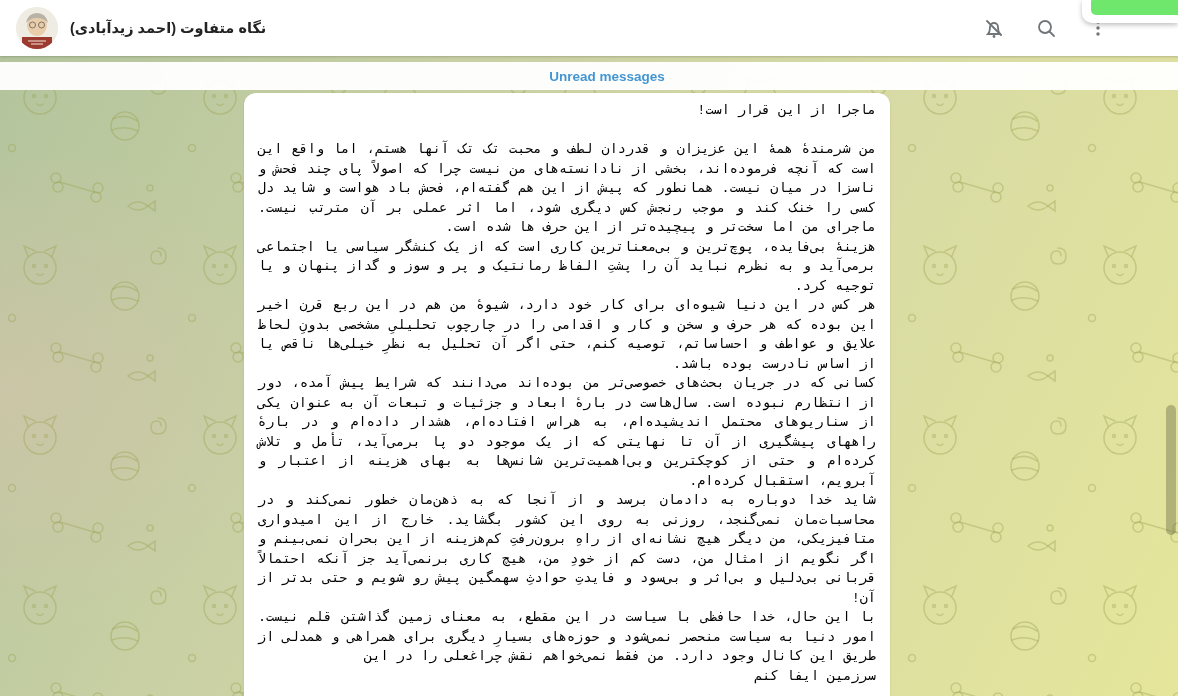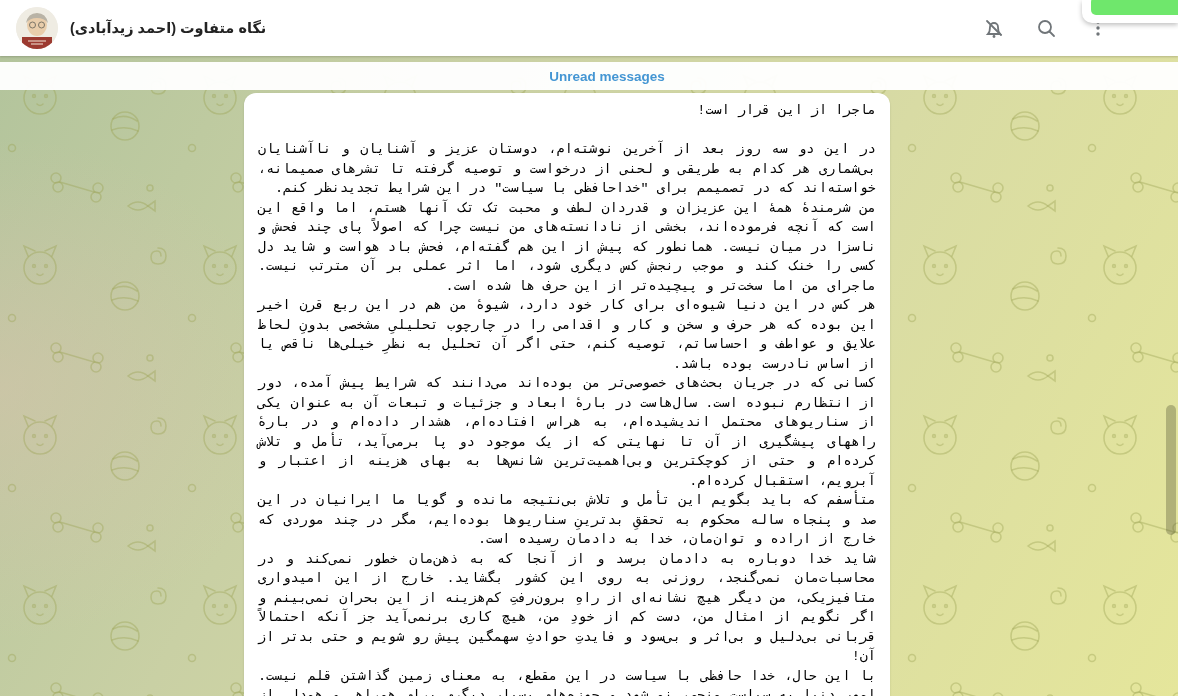--- a/index.html
+++ b/index.html
@@ -182,24 +182,23 @@
   <div class="green-fill"></div>
 </div>
 
 <div class="unread-bar">
   <span>Unread messages</span>
 </div>
 
 <div class="bubble">
   <div class="msg-text">
     <div class="para gap-after">ماجرا از این قرار است!</div>
-    <div class="para">در این دو سه روز بعد از آخرین نوشته‌ام، دوستان عزیز و آشنایان و ناآشنایان بی‌شماری هر کدام به طریقی و لحنی از درخواست و توصیه گرفته تا تشرهای صمیمانه، خواسته‌اند که در تصمیمم برای "خداحافظی با سیاست" در این شرایط تجدیدنظر کنم.</div>
     <div class="para">من شرمندهٔ همهٔ این عزیزان و قدردان لطف و محبت تک تک آنها هستم، اما واقع این است که آنچه فرموده‌اند، بخشی از نادانسته‌های من نیست چرا که اصولاً پای چند فحش و ناسزا در میان نیست. همانطور که پیش از این هم گفته‌ام، فحش باد هواست و شاید دل کسی را خنک کند و موجب رنجش کس دیگری شود، اما اثر عملی بر آن مترتب نیست. ماجرای من اما سخت‌تر و پیچیده‌تر از این حرف ها شده است.</div>
+    <div class="para">هزینهٔ بی‌فایده، پوچ‌ترین و بی‌معناترین کاری است که از یک کنشگر سیاسی یا اجتماعی برمی‌آید و به نظرم نباید آن را پشتِ الفاظ رمانتیک و پر و سوز و گداز پنهان و یا توجیه کرد.</div>
     <div class="para">هر کس در این دنیا شیوه‌ای برای کار خود دارد، شیوهٔ من هم در این ربع قرن اخیر این بوده که هر حرف و سخن و کار و اقدامی را در چارچوب تحلیلیِ مشخصی بدونِ لحاظ علایق و عواطف و احساساتم، توصیه کنم، حتی اگر آن تحلیل به نظرِ خیلی‌ها ناقص یا از اساس نادرست بوده باشد.</div>
     <div class="para">کسانی که در جریان بحث‌های خصوصی‌تر من بوده‌اند می‌دانند که شرایط پیش آمده، دور از انتظارم نبوده است. سال‌هاست در بارهٔ ابعاد و جزئیات و تبعات آن به عنوان یکی از سناریوهای محتمل اندیشیده‌ام، به هراس افتاده‌ام، هشدار داده‌ام و در بارهٔ راههای پیشگیری از آن تا نهایتی که از یک موجود دو پا برمی‌آید، تأمل و تلاش کرده‌ام و حتی از کوچکترین وبی‌اهمیت‌ترین شانس‌ها به بهای هزینه از اعتبار و آبرویم، استقبال کرده‌ام.</div>
-    <div class="para">متأسفم که باید بگویم این تأمل و تلاش بی‌نتیجه مانده و گویا ما ایرانیان در این صد و پنجاه ساله محکوم به تحققِ بدترینِ سناریوها بوده‌ایم، مگر در چند موردی که خارج از اراده و توان‌مان، خدا به دادمان رسیده است.</div>
     <div class="para">شاید خدا دوباره به دادمان برسد و از آنجا که به ذهن‌مان خطور نمی‌کند و در محاسبات‌مان نمی‌گنجد، روزنی به روی این کشور بگشاید. خارج از این امیدواری متافیزیکی، من دیگر هیچ نشانه‌ای از راهِ برون‌رفتِ کم‌هزینه از این بحران نمی‌بینم و اگر نگویم از امثال من، دست کم از خودِ من، هیچ کاری برنمی‌آید جز آنکه احتمالاً قربانی بی‌دلیل و بی‌اثر و بی‌سود و فایدتِ حوادثِ سهمگین پیش رو شویم و حتی بدتر از آن!</div>
     <div class="para">با این حال، خدا حافظی با سیاست در این مقطع، به معنای زمین گذاشتن قلم نیست. امور دنیا به سیاست منحصر نمی‌شود و حوزه‌های بسیارِ دیگری برای همراهی و همدلی از طریق این کانال وجود دارد. من فقط نمی‌خواهم نقش چراغعلی را در این</div>
     <div class="para">سرزمین ایفا کنم</div>
   </div>
 </div>
 
 <div class="scroll-thumb"></div>
 
 </body></html>

